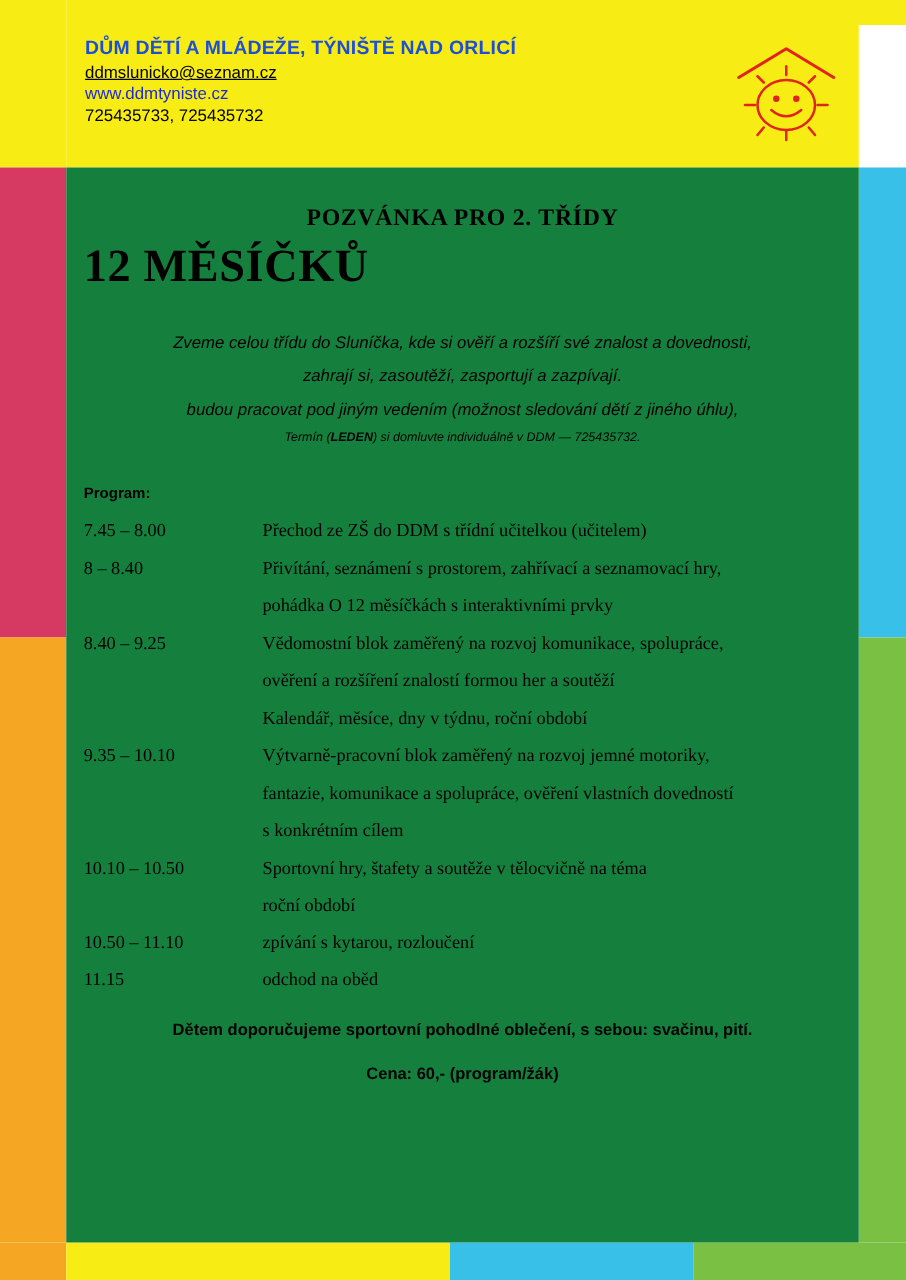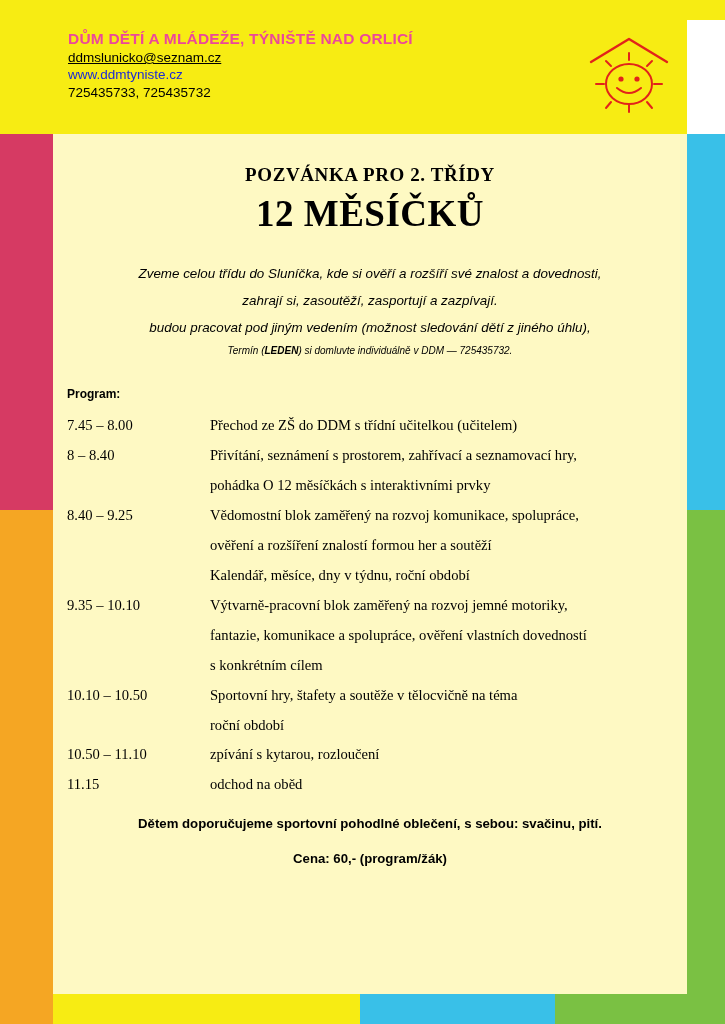--- a/index.html
+++ b/index.html
@@ -76,21 +76,21 @@
   
   .header-inner {
     position: absolute;
     left: 68px;
     top: 30px;
     width: 600px;
   }
   .org-title {
     font-weight: bold;
     font-size: 15.5px;
-    color: #ec4899;
+    color: #1d4ed8;
     letter-spacing: 0.2px;
     margin: 0 0 2px 0;
     white-space: nowrap;
   }
   .org-email {
     font-size: 13.5px;
     color: #000000;
     text-decoration: underline;
     margin: 0;
     line-height: 1.25;
@@ -115,34 +115,34 @@
     width: 92px;
     height: 78px;
   }
   
   .content {
     position: absolute;
     left: 53px;
     top: 134px;
     width: 634px;
     height: 860px;
-    background: #fef9c3;
+    background: #15803d;
     box-sizing: border-box;
     padding: 0 14px;
   }
   .subtitle {
     text-align: center;
     font-family: "Liberation Serif", serif;
     font-weight: bold;
     font-size: 19px;
     letter-spacing: 0.6px;
     margin: 30px 0 0 0;
   }
   .maintitle {
-    text-align: center;
+    text-align: left;
     font-family: "Liberation Serif", serif;
     font-weight: bold;
     font-size: 37px;
     letter-spacing: 0.5px;
     margin: 6px 0 0 0;
   }
   .intro {
     margin: 26px 12px 16px 12px;
     text-align: center;
     font-style: italic;

